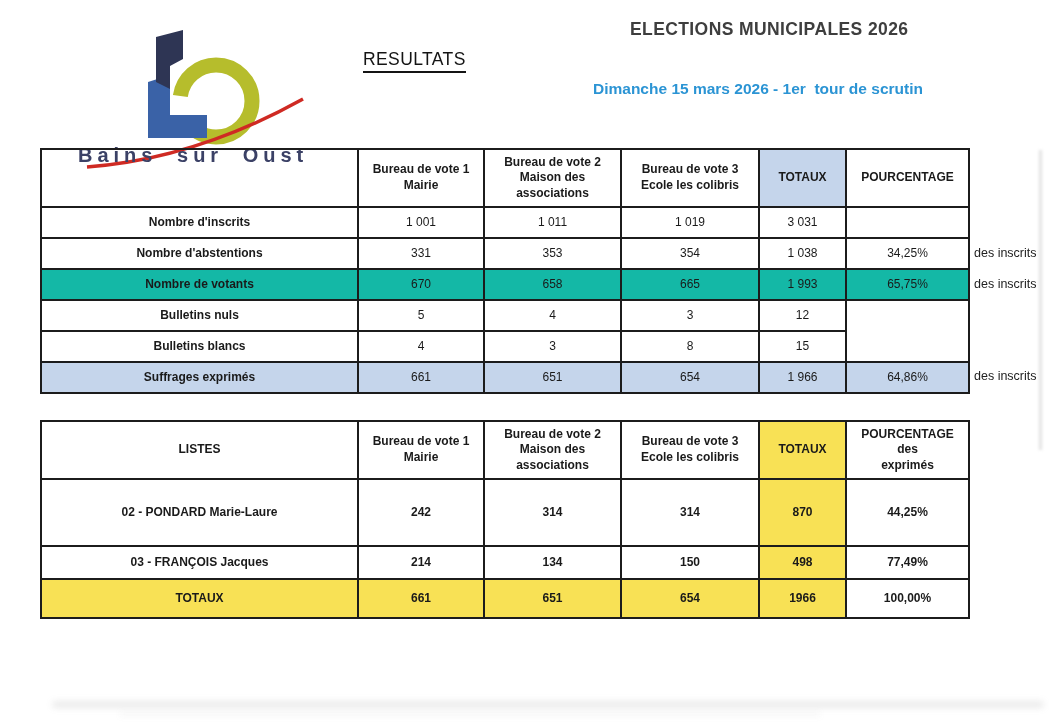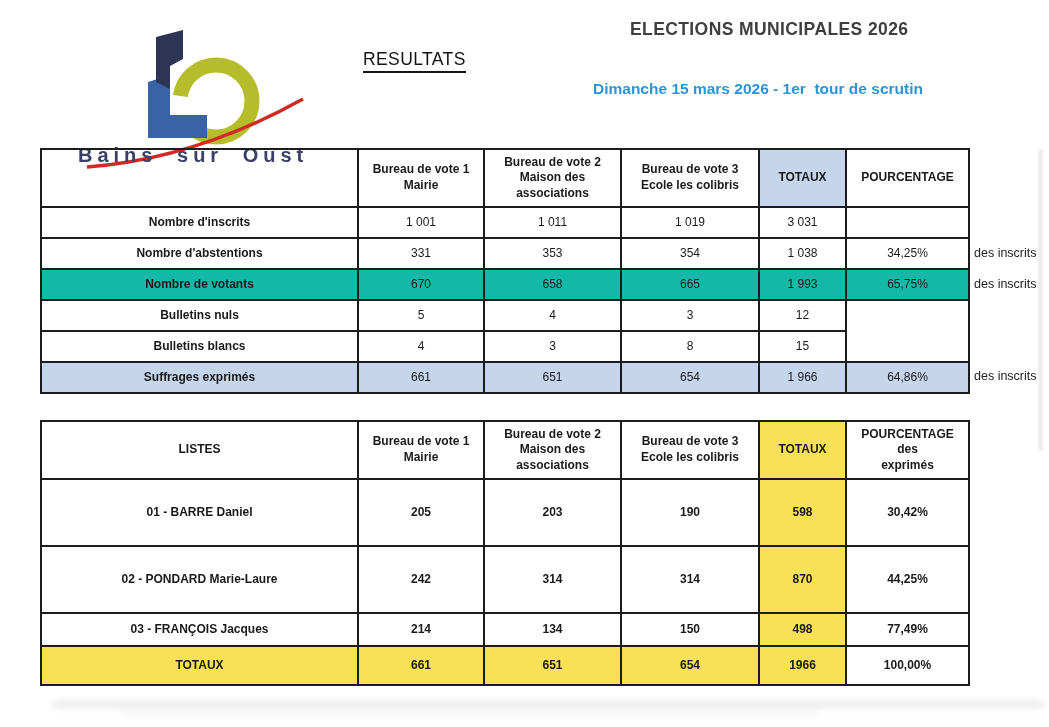--- a/index.html
+++ b/index.html
@@ -218,28 +218,20 @@
 Mairie</th>
       <th>Bureau de vote 2
 Maison des
 associations</th>
       <th>Bureau de vote 3
 Ecole les colibris</th>
       <th class="bg-yellow">TOTAUX</th>
       <th>POURCENTAGE des
 exprimés</th>
     </tr>
-    <tr class="r1">
-      <td>01 - BARRE Daniel</td>
-      <td>205</td>
-      <td>203</td>
-      <td>190</td>
-      <td class="bg-yellow">598</td>
-      <td>30,42%</td>
-    </tr>
     <tr class="r2">
       <td>02 - PONDARD Marie-Laure</td>
       <td>242</td>
       <td>314</td>
       <td>314</td>
       <td class="bg-yellow">870</td>
       <td>44,25%</td>
     </tr>
     <tr class="r3">
       <td>03 - FRANÇOIS Jacques</td>

